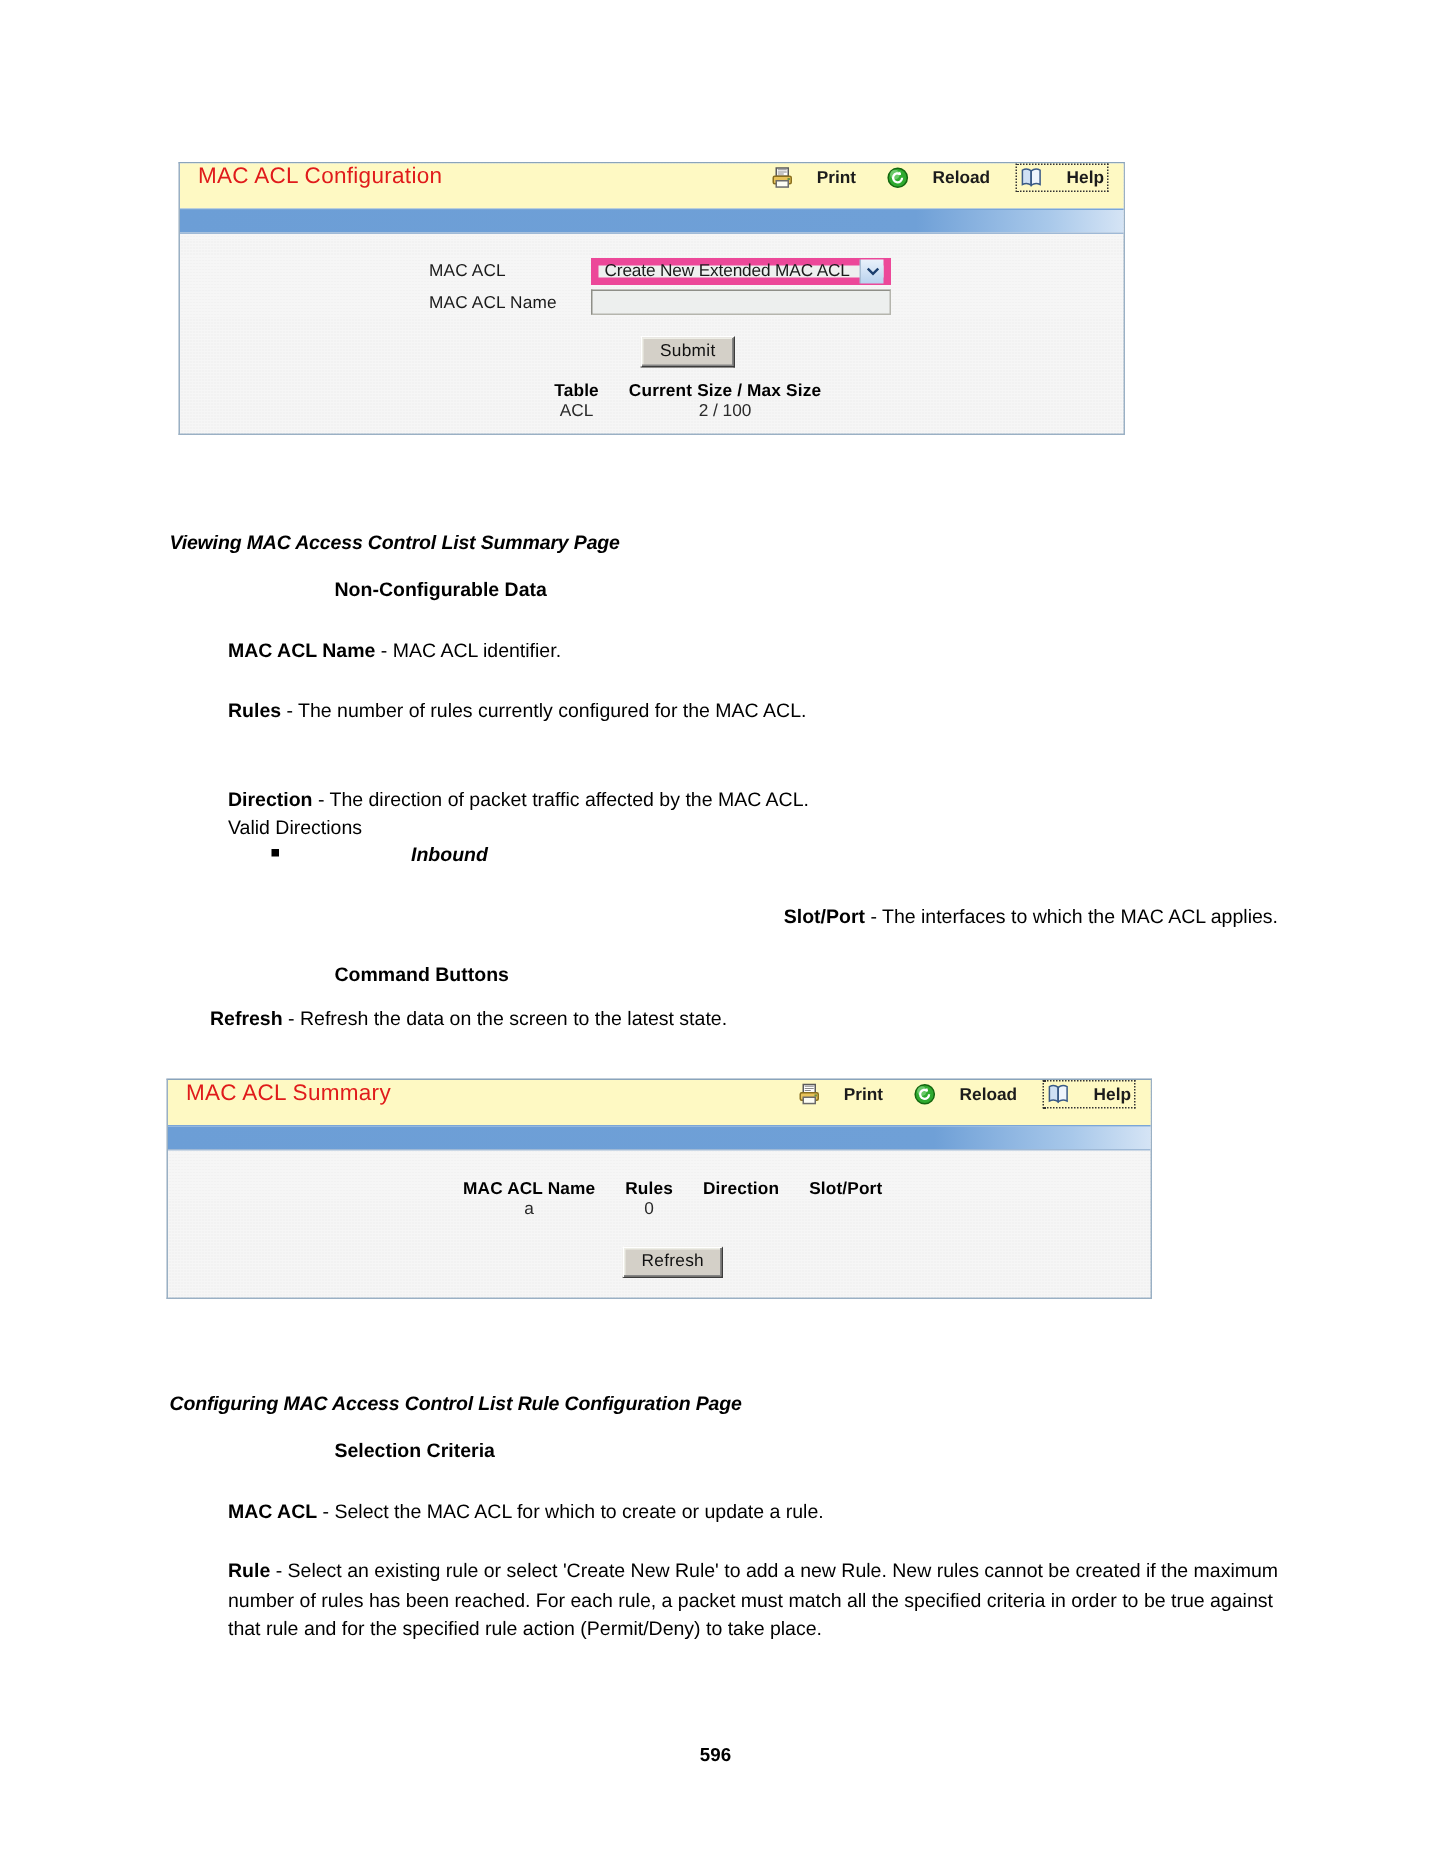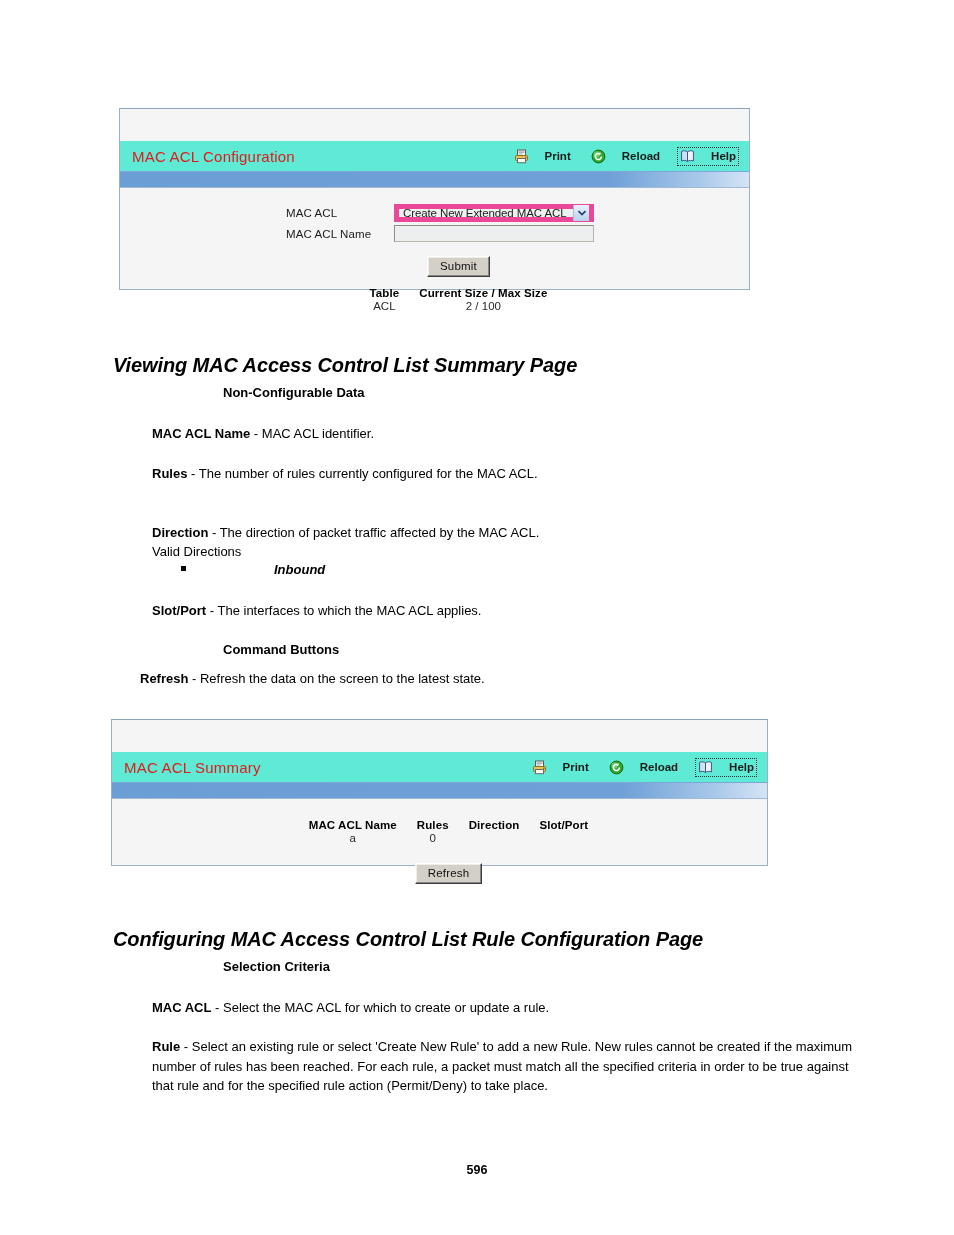--- a/index.html
+++ b/index.html
@@ -31,25 +31,24 @@
     pointer-events: none;
     background-image:
       repeating-linear-gradient(0deg, rgba(255,255,255,.55) 0 1px, rgba(0,0,0,0) 1px 2px),
       repeating-linear-gradient(90deg, rgba(255,255,255,.4) 0 1px, rgba(0,0,0,0) 1px 2px);
     opacity: .5;
   }
   .ui-panel > * { position: relative; z-index: 2; }
 
   .panel-titlebar {
     height: 30px;
-    background: #5eead4;
-    display: flex;
-    align-items: center;
+    background: #fef9c3;
+    display: flex;
+    align-items: flex-start;
     padding: 0 6px 0 12px;
-    margin-top: 32px;
   }
   .panel-title {
     color: #e01b1b;
     font-size: 15px;
     font-weight: 500;
     letter-spacing: .2px;
     white-space: nowrap;
   }
   .titlebar-actions {
     margin-left: auto;
@@ -156,21 +155,21 @@
   .kv-table td {
     text-align: center;
     padding: 1px 10px 0;
     white-space: nowrap;
     color: #2a2a2a;
   }
 
   
   .doc-heading {
     position: absolute;
-    font-size: 20px;
+    font-size: 13px;
     font-weight: bold;
     font-style: italic;
     letter-spacing: -.1px;
     white-space: nowrap;
   }
   .doc-subheading {
     position: absolute;
     font-size: 13px;
     font-weight: bold;
     white-space: nowrap;
@@ -317,21 +316,21 @@
 <div class="doc-para" style="left:152px; top:503px; width:700px; white-space:pre-line;">
   <b>Direction</b><span> - The direction of packet traffic affected by the MAC ACL.
 Valid Directions</span>
 </div>
 
 <div class="doc-bullet" style="left:181px; top:562px;">
   <span class="bullet-sq"></span>
   <span class="bullet-text">Inbound</span>
 </div>
 
-<div class="doc-para" style="left:152px; top:601px; width:700px;">
+<div class="doc-para" style="left:152px; top:601px; width:700px;text-align:right;">
   <b>Slot/Port</b><span> - The interfaces to which the MAC ACL applies.</span>
 </div>
 
 <div class="doc-subheading" style="left:223px; top:642px;">Command Buttons</div>
 
 <div class="doc-para" style="left:140px; top:669px; width:700px;">
   <b>Refresh</b><span> - Refresh the data on the screen to the latest state.</span>
 </div>
 
 <div class="ui-panel" style="left:111px; top:719px; width:657px; height:147px;">

